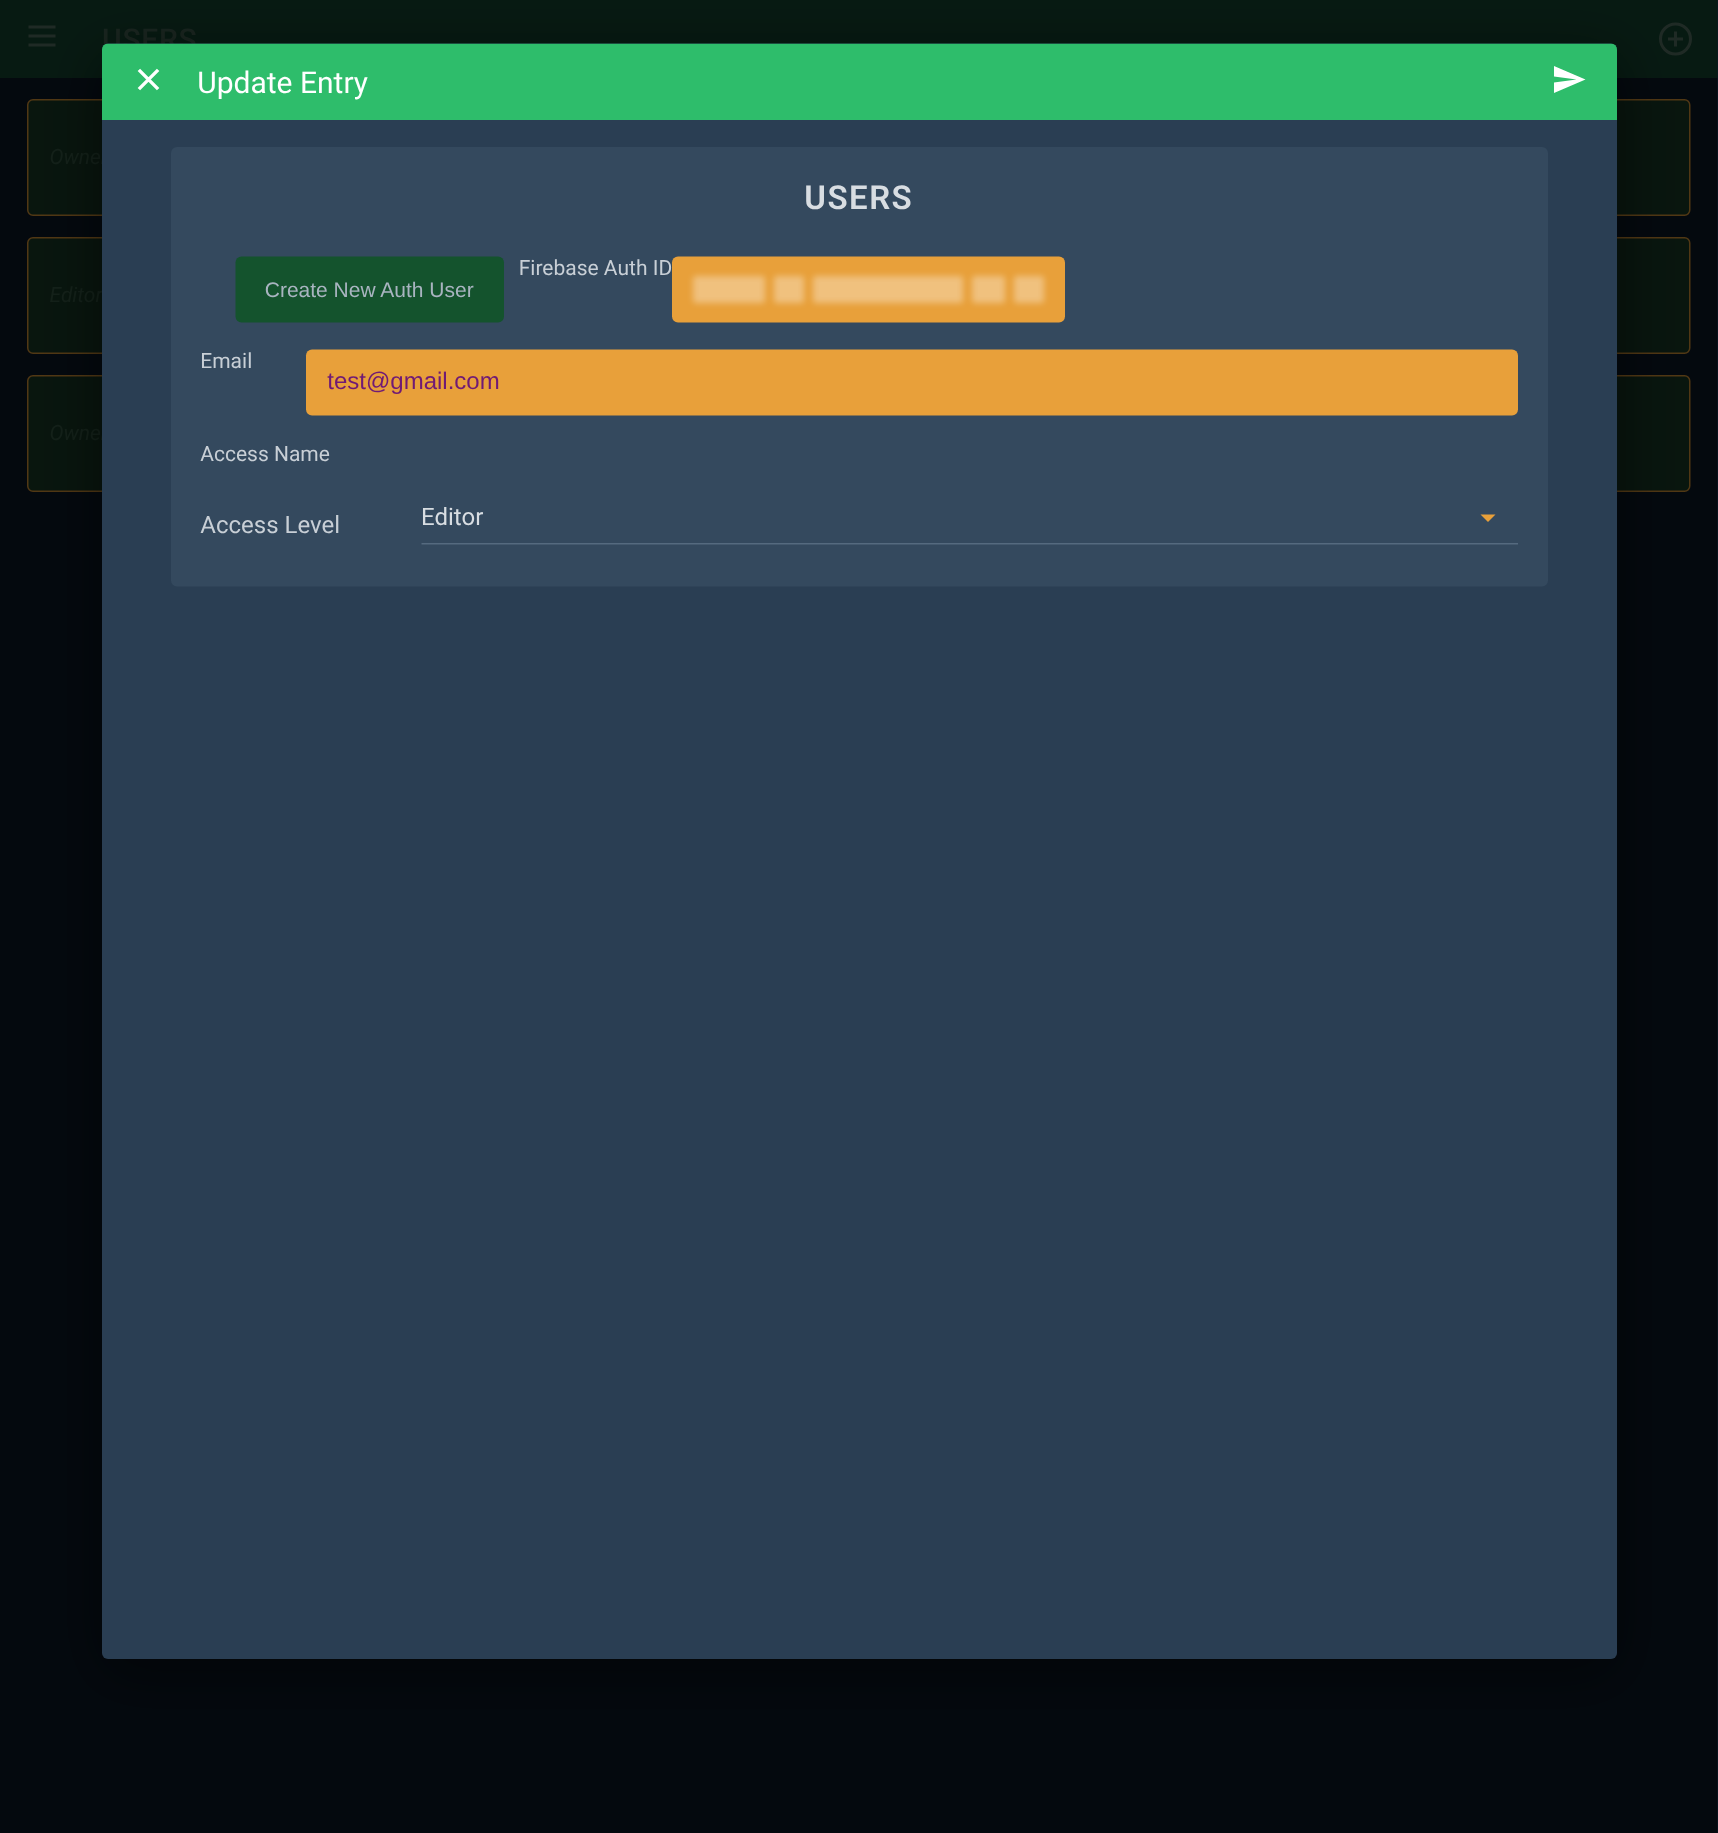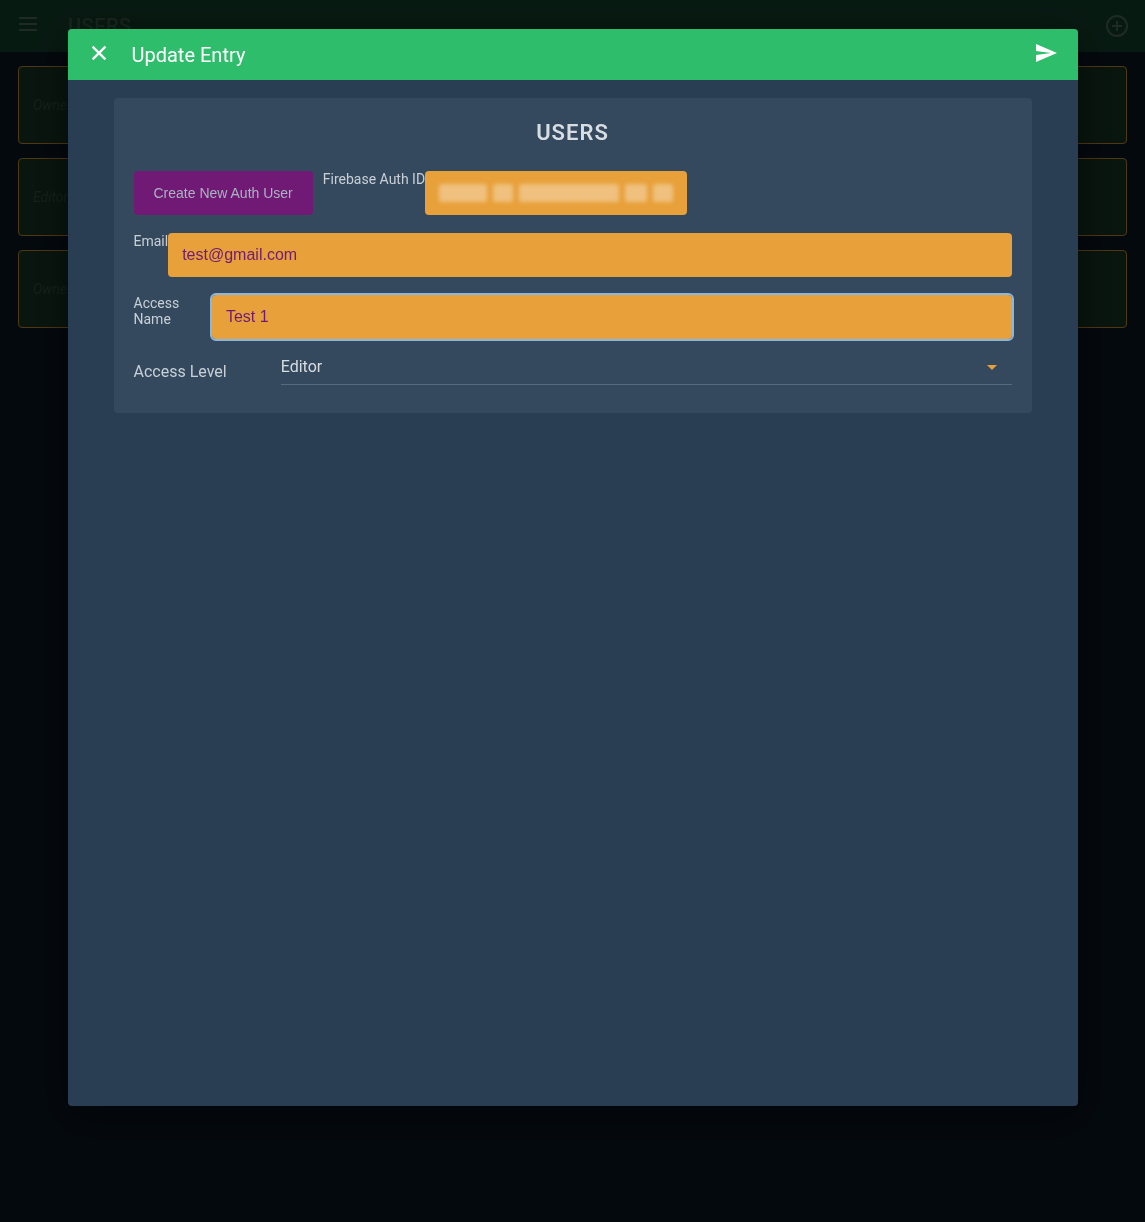--- a/index.html
+++ b/index.html
@@ -148,29 +148,30 @@
     }
     
     
     .row-auth {
       display: flex;
       gap: 10px;
       align-items: flex-end;
       margin-bottom: 18px;
     }
     .create-auth-btn {
-      background: #701a75;
+      background: #14532d;
       color: #a9b4c0;
       border: none;
       border-radius: 4px;
       padding: 14px 20px;
       font-size: 14px;
       cursor: pointer;
       height: 44px;
       white-space: nowrap;
+      margin-left: 23px;
     }
     .field-group {
       display: flex;
       flex-direction: row;
       flex: 1;
     }
     .field-label {
       color: #c8cfd6;
       font-size: 14px;
       margin-bottom: 6px;
@@ -206,21 +207,21 @@
       filter: blur(2px);
       height: 18px;
       border-radius: 2px;
     }
     .b1 { width: 48px; }
     .b2 { width: 20px; }
     .b3 { width: 100px; }
     .b4 { width: 22px; }
     .b5 { width: 20px; }
     
-    .full-row { margin-bottom: 18px; }
+    .full-row { margin-bottom: 18px; gap: 36px; }
     
     
     .select-row {
       display: flex;
       align-items: center;
       gap: 54px;
     }
     .select-label {
       color: #c8cfd6;
       font-size: 16px;
@@ -312,21 +313,20 @@
           </div>
         </div>
 
         <div class="field-group full-row">
           <span class="field-label">Email</span>
           <input class="text-input" type="text" value="test@gmail.com" style="">
         </div>
 
         <div class="field-group full-row">
           <span class="field-label">Access Name</span>
-          <input class="text-input focused" type="text" value="Test 1" style="">
         </div>
 
         <div class="select-row">
           <span class="select-label">Access Level</span>
           <div class="select-wrap">
             <span class="select-value">Editor</span>
             <span class="dropdown-caret">
               <svg viewBox="0 0 12 12">
                   <path d="M1 3 L6 8 L11 3 Z"></path>
                 </svg>

